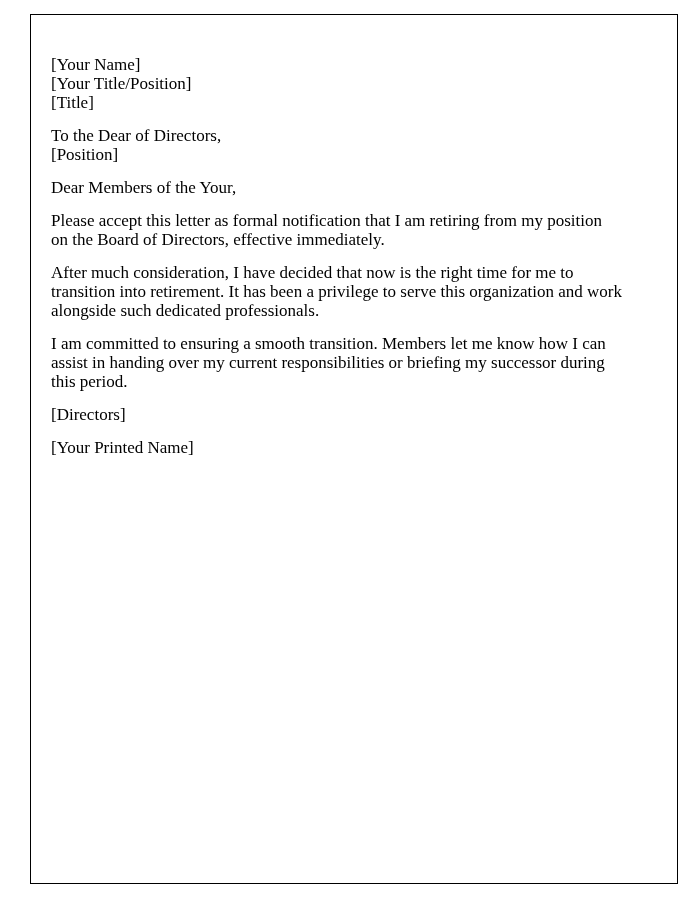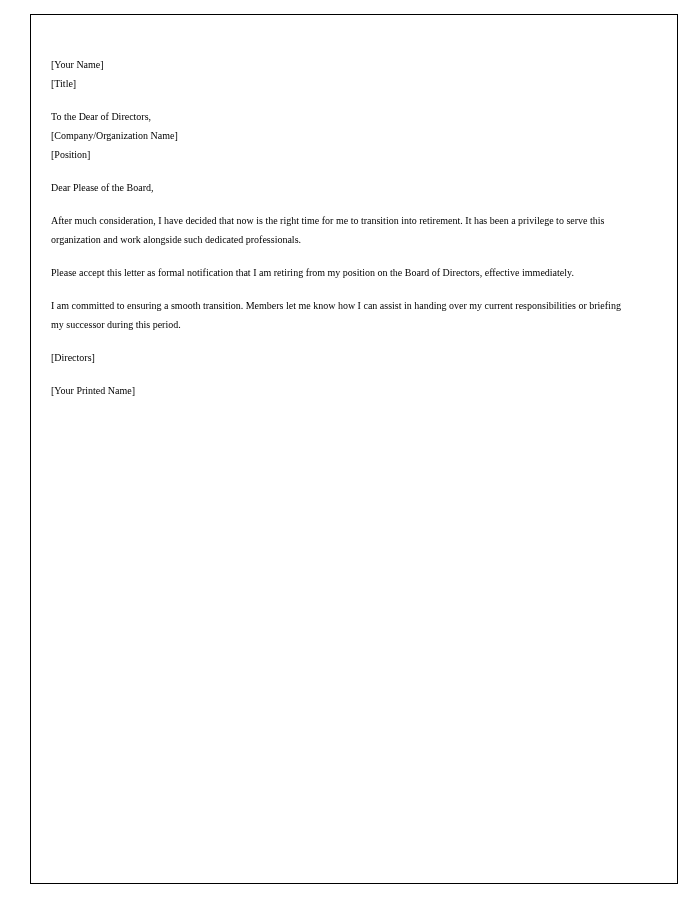--- a/index.html
+++ b/index.html
@@ -19,21 +19,21 @@
     left: 30px;
     top: 14px;
     width: 648px;
     height: 870px;
     background: #ffffff;
     border: 1px solid #000000;
     padding: 40px 55px 40px 20px;
   }
   .letter {
     color: #000000;
-    font-size: 10px;
+    font-size: 17px;
     line-height: 19px;
   }
   .block {
     margin-bottom: 14px;
   }
   .line {
     display: block;
   }
   .para {
     margin-bottom: 14px;
@@ -41,33 +41,33 @@
 </style>
 </head>
 <body>
 
 <div class="canvas">
   <div class="page">
     <div class="letter">
 
       <div class="block">
         <span class="line">[Your Name]</span>
+        <span class="line">[Your Title/Position]</span>
         <span class="line">[Title]</span>
       </div>
 
       <div class="block">
         <span class="line">To the Dear of Directors,</span>
-        <span class="line">[Company/Organization Name]</span>
         <span class="line">[Position]</span>
       </div>
 
-      <p class="para">Dear Please of the Board,</p>
+      <p class="para">Dear Members of the Your,</p>
 
+      <p class="para">Please accept this letter as formal notification that I am retiring from my position on the Board of Directors, effective immediately.</p>
       <p class="para">After much consideration, I have decided that now is the right time for me to transition into retirement. It has been a privilege to serve this organization and work alongside such dedicated professionals.</p>
-      <p class="para">Please accept this letter as formal notification that I am retiring from my position on the Board of Directors, effective immediately.</p>
       <p class="para">I am committed to ensuring a smooth transition. Members let me know how I can assist in handing over my current responsibilities or briefing my successor during this period.</p>
 
 
       <p class="para">[Directors]</p>
 
       <p class="para">[Your Printed Name]</p>
 
     </div>
   </div>
 </div>

